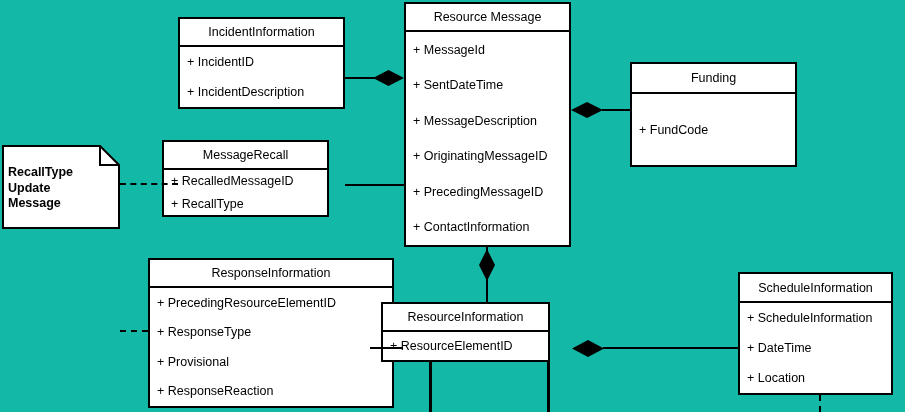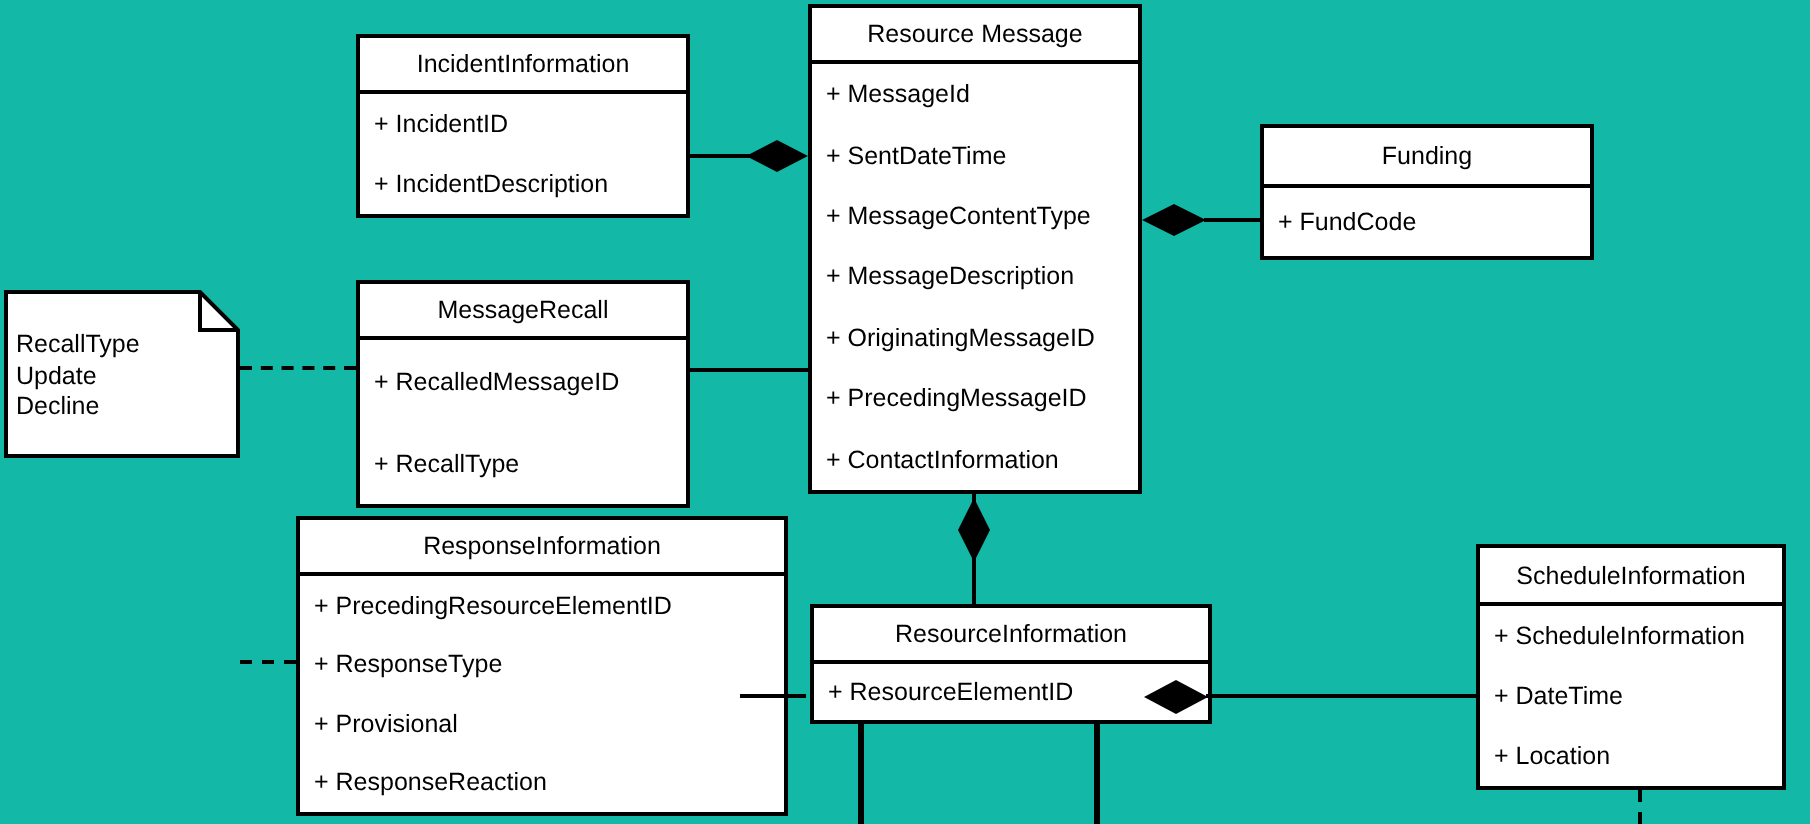--- a/index.html
+++ b/index.html
@@ -17,21 +17,21 @@
     font-size:12.5px; white-space:nowrap; flex:0 0 auto;
   }
   .uml-attrs { flex:1; display:flex; flex-direction:column; }
   .uml-attr {
     flex:1; display:flex; align-items:center; padding-left:7px;
     font-size:12.5px; white-space:nowrap;
   }
   .note { position:absolute; }
   .note-bg { position:absolute; left:0; top:0; }
   .note-text {
-    position:absolute; left:6px; top:20px; font-size:12.5px; line-height:15.5px;
+    position:absolute; left:6px; top:20px; font-size:12.5px; line-height:15.5px;font-weight:bold;
   }
   .hline { position:absolute; height:2px; background:#000000; }
   .vline { position:absolute; width:2px; background:#000000; }
   .vline-thick { position:absolute; width:3px; background:#000000; }
   .hdash { position:absolute; height:0; border-top:2px dashed #000000; }
   .vdash { position:absolute; width:0; border-left:2px dashed #000000; }
   .diamond {
     position:absolute; background:#000000;
     clip-path:polygon(50% 0%, 100% 50%, 50% 100%, 0% 50%);
   }
@@ -39,62 +39,61 @@
 </head>
 <body>
 
 <div id="canvas">
 
   <div class="uml-class" style="left:404px;top:2px;width:167px;height:245px">
     <div class="uml-title" style="height:28px">Resource Message</div>
     <div class="uml-attrs">
       <div class="uml-attr">+ MessageId</div>
       <div class="uml-attr">+ SentDateTime</div>
-      <div class="uml-attr">+ MessageContentType</div>
       <div class="uml-attr">+ MessageDescription</div>
       <div class="uml-attr">+ OriginatingMessageID</div>
       <div class="uml-attr">+ PrecedingMessageID</div>
       <div class="uml-attr">+ ContactInformation</div>
     </div>
   </div>
 
   <div class="uml-class" style="left:178px;top:17px;width:167px;height:92px">
     <div class="uml-title" style="height:28px">IncidentInformation</div>
     <div class="uml-attrs">
       <div class="uml-attr">+ IncidentID</div>
       <div class="uml-attr">+ IncidentDescription</div>
     </div>
   </div>
 
-  <div class="uml-class" style="left:630px;top:62px;width:167px;height:68px">
+  <div class="uml-class" style="left:630px;top:62px;width:167px;height:105px">
     <div class="uml-title" style="height:30px">Funding</div>
     <div class="uml-attrs">
       <div class="uml-attr">+ FundCode</div>
     </div>
   </div>
 
-  <div class="uml-class" style="left:178px;top:140px;width:167px;height:114px">
+  <div class="uml-class" style="left:162px;top:140px;width:167px;height:77px">
     <div class="uml-title" style="height:28px">MessageRecall</div>
     <div class="uml-attrs">
       <div class="uml-attr">+ RecalledMessageID</div>
       <div class="uml-attr">+ RecallType</div>
     </div>
   </div>
 
   <div class="uml-class" style="left:148px;top:258px;width:246px;height:150px">
     <div class="uml-title" style="height:28px">ResponseInformation</div>
     <div class="uml-attrs">
       <div class="uml-attr">+ PrecedingResourceElementID</div>
       <div class="uml-attr">+ ResponseType</div>
       <div class="uml-attr">+ Provisional</div>
       <div class="uml-attr">+ ResponseReaction</div>
     </div>
   </div>
 
-  <div class="uml-class" style="left:405px;top:302px;width:201px;height:60px">
+  <div class="uml-class" style="left:381px;top:302px;width:169px;height:60px">
     <div class="uml-title" style="height:28px">ResourceInformation</div>
     <div class="uml-attrs">
       <div class="uml-attr">+ ResourceElementID</div>
     </div>
   </div>
 
   <div class="uml-class" style="left:738px;top:272px;width:155px;height:123px">
     <div class="uml-title" style="height:29px">ScheduleInformation</div>
     <div class="uml-attrs">
       <div class="uml-attr">+ ScheduleInformation</div>
@@ -104,21 +103,21 @@
   </div>
 
   <div class="note" style="left:2px;top:145px;width:118px;height:84px">
     <svg class="note-bg" width="118" height="84" viewBox="0 0 118 84">
       <polygon points="1,1 98,1 117,20 117,83 1,83" fill="#ffffff" stroke="#000000" stroke-width="2"></polygon>
       <polyline points="98,1 98,20 117,20" fill="none" stroke="#000000" stroke-width="2"></polyline>
     </svg>
     <div class="note-text">
       <div>RecallType</div>
       <div>Update</div>
-      <div>Decline</div>
+      <div>Message</div>
     </div>
   </div>
 
 
   <div class="hline" style="left:345px;top:77px;width:30px"></div>
   <div class="diamond" style="left:373px;top:70px;width:31px;height:16px"></div>
 
   <div class="diamond" style="left:571px;top:102px;width:32px;height:16px"></div>
   <div class="hline" style="left:602px;top:109px;width:28px"></div>
 

